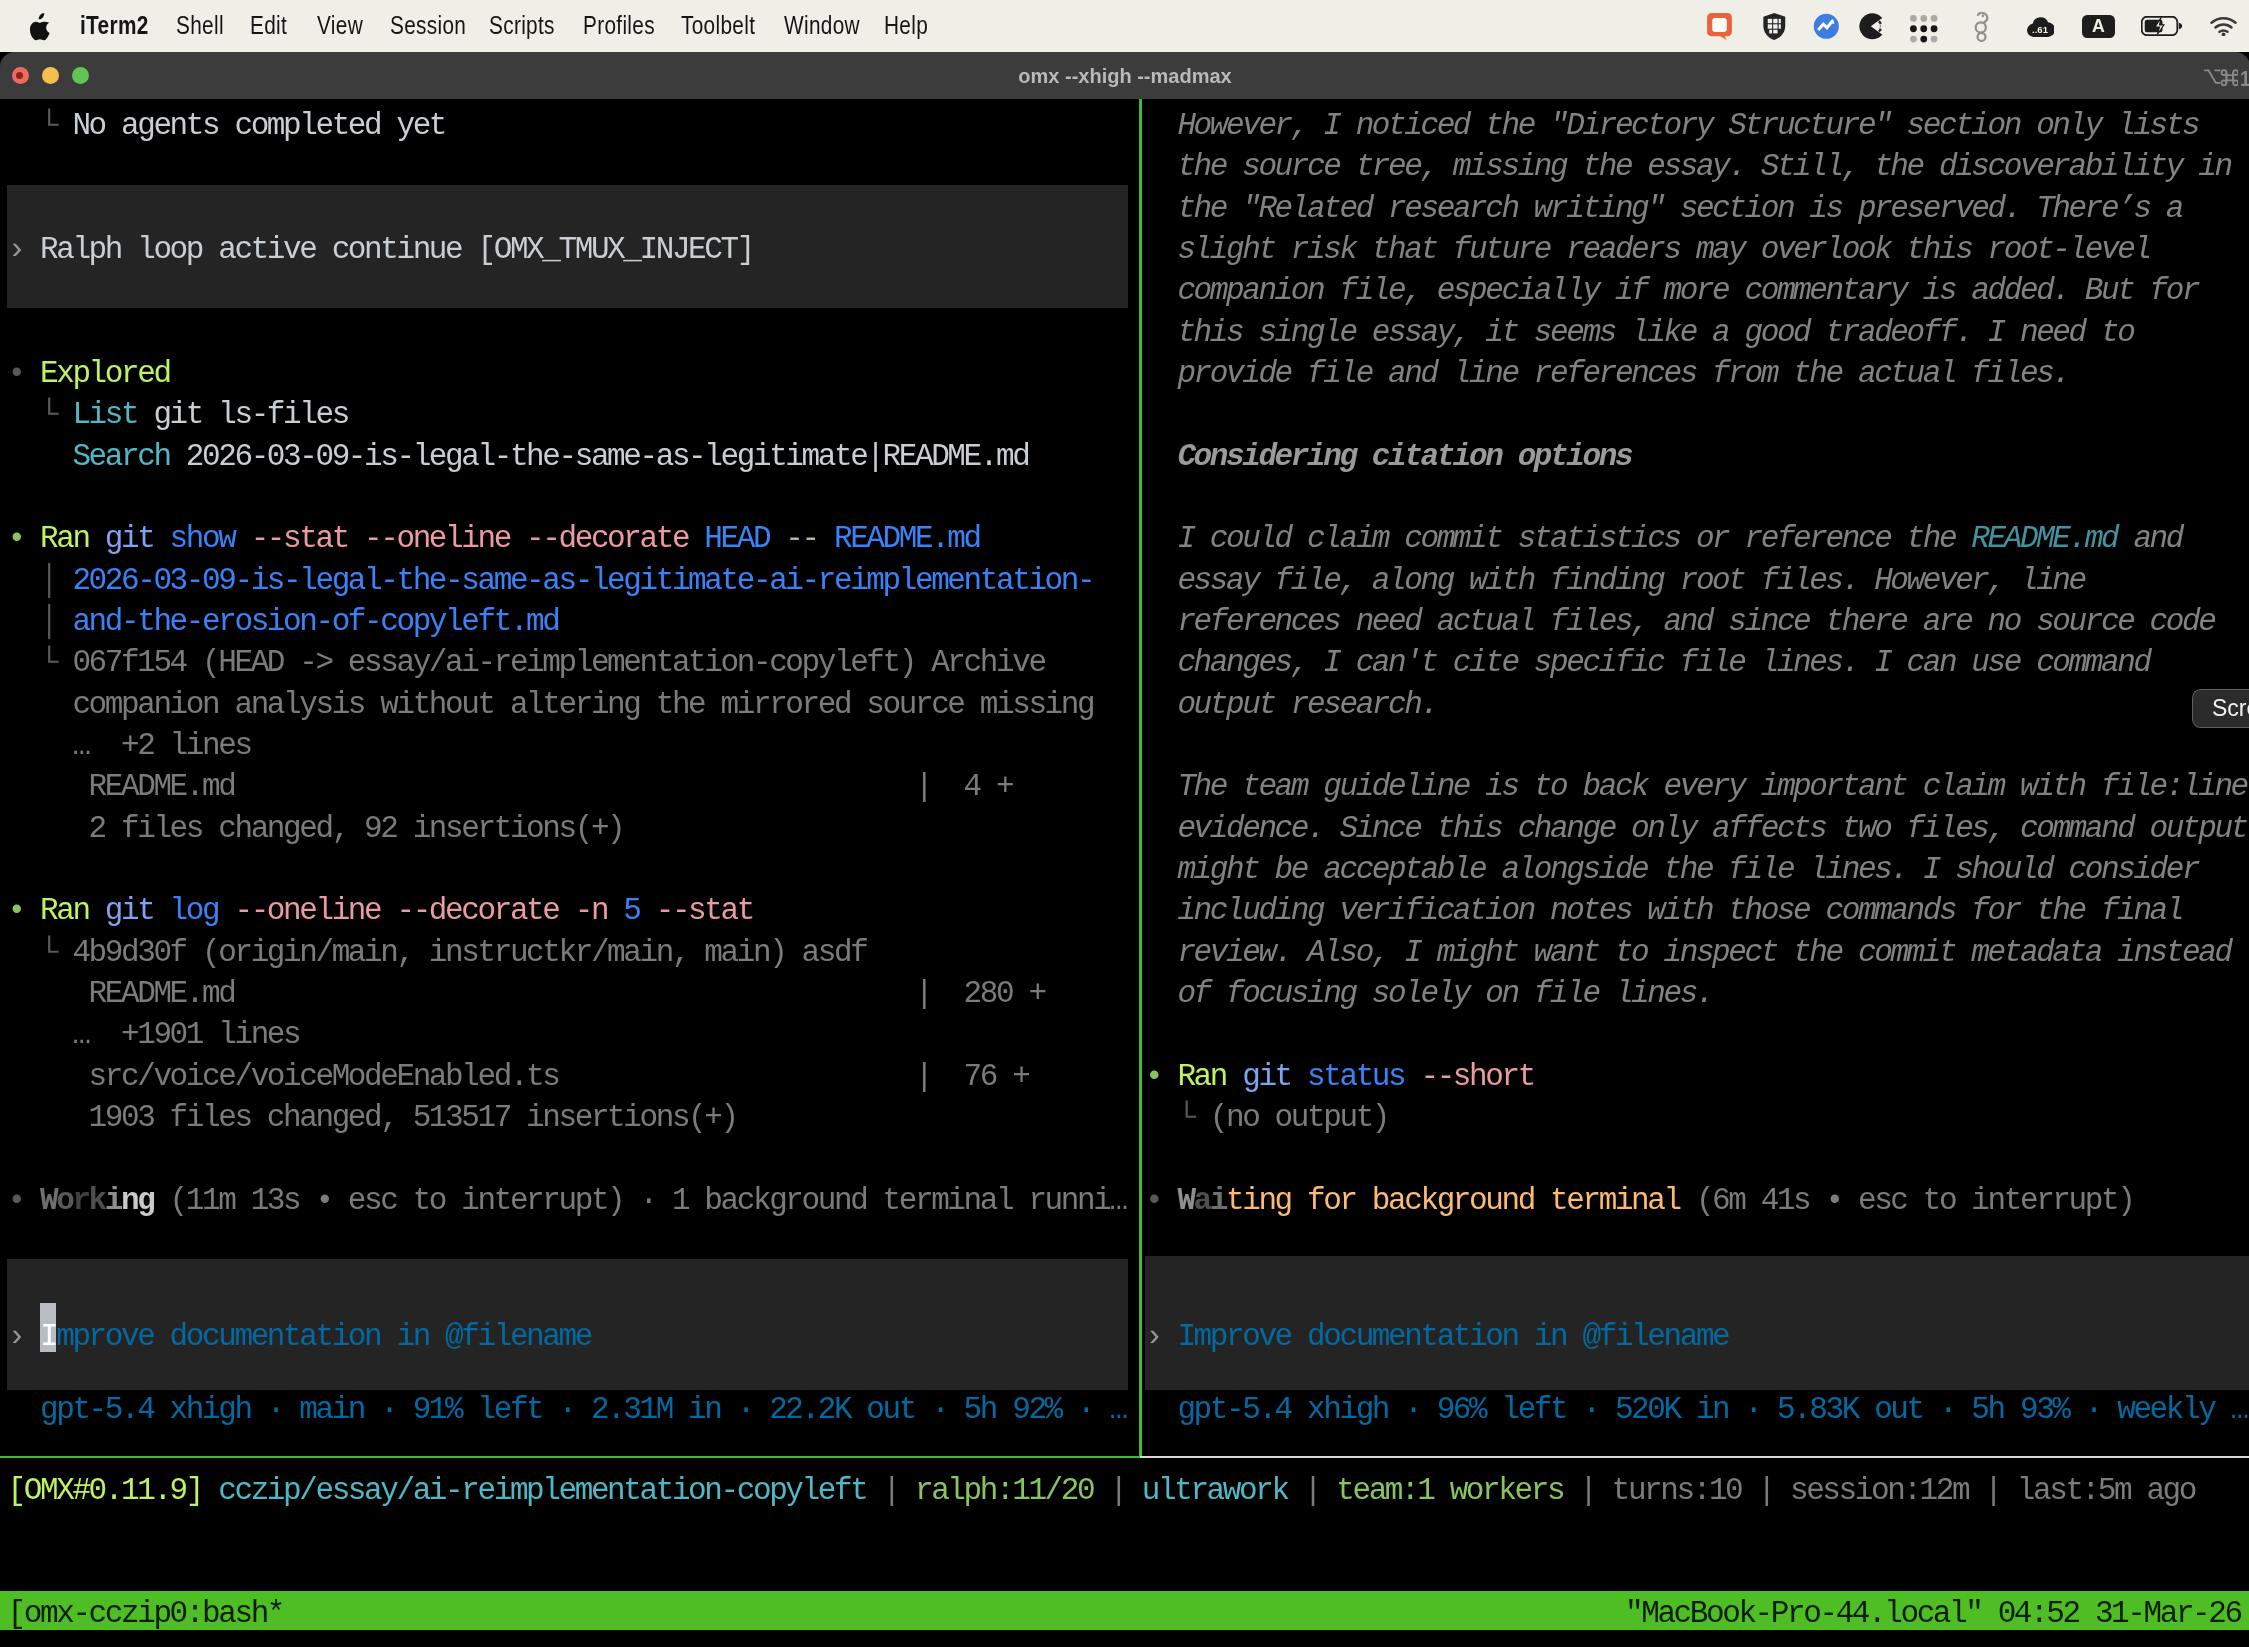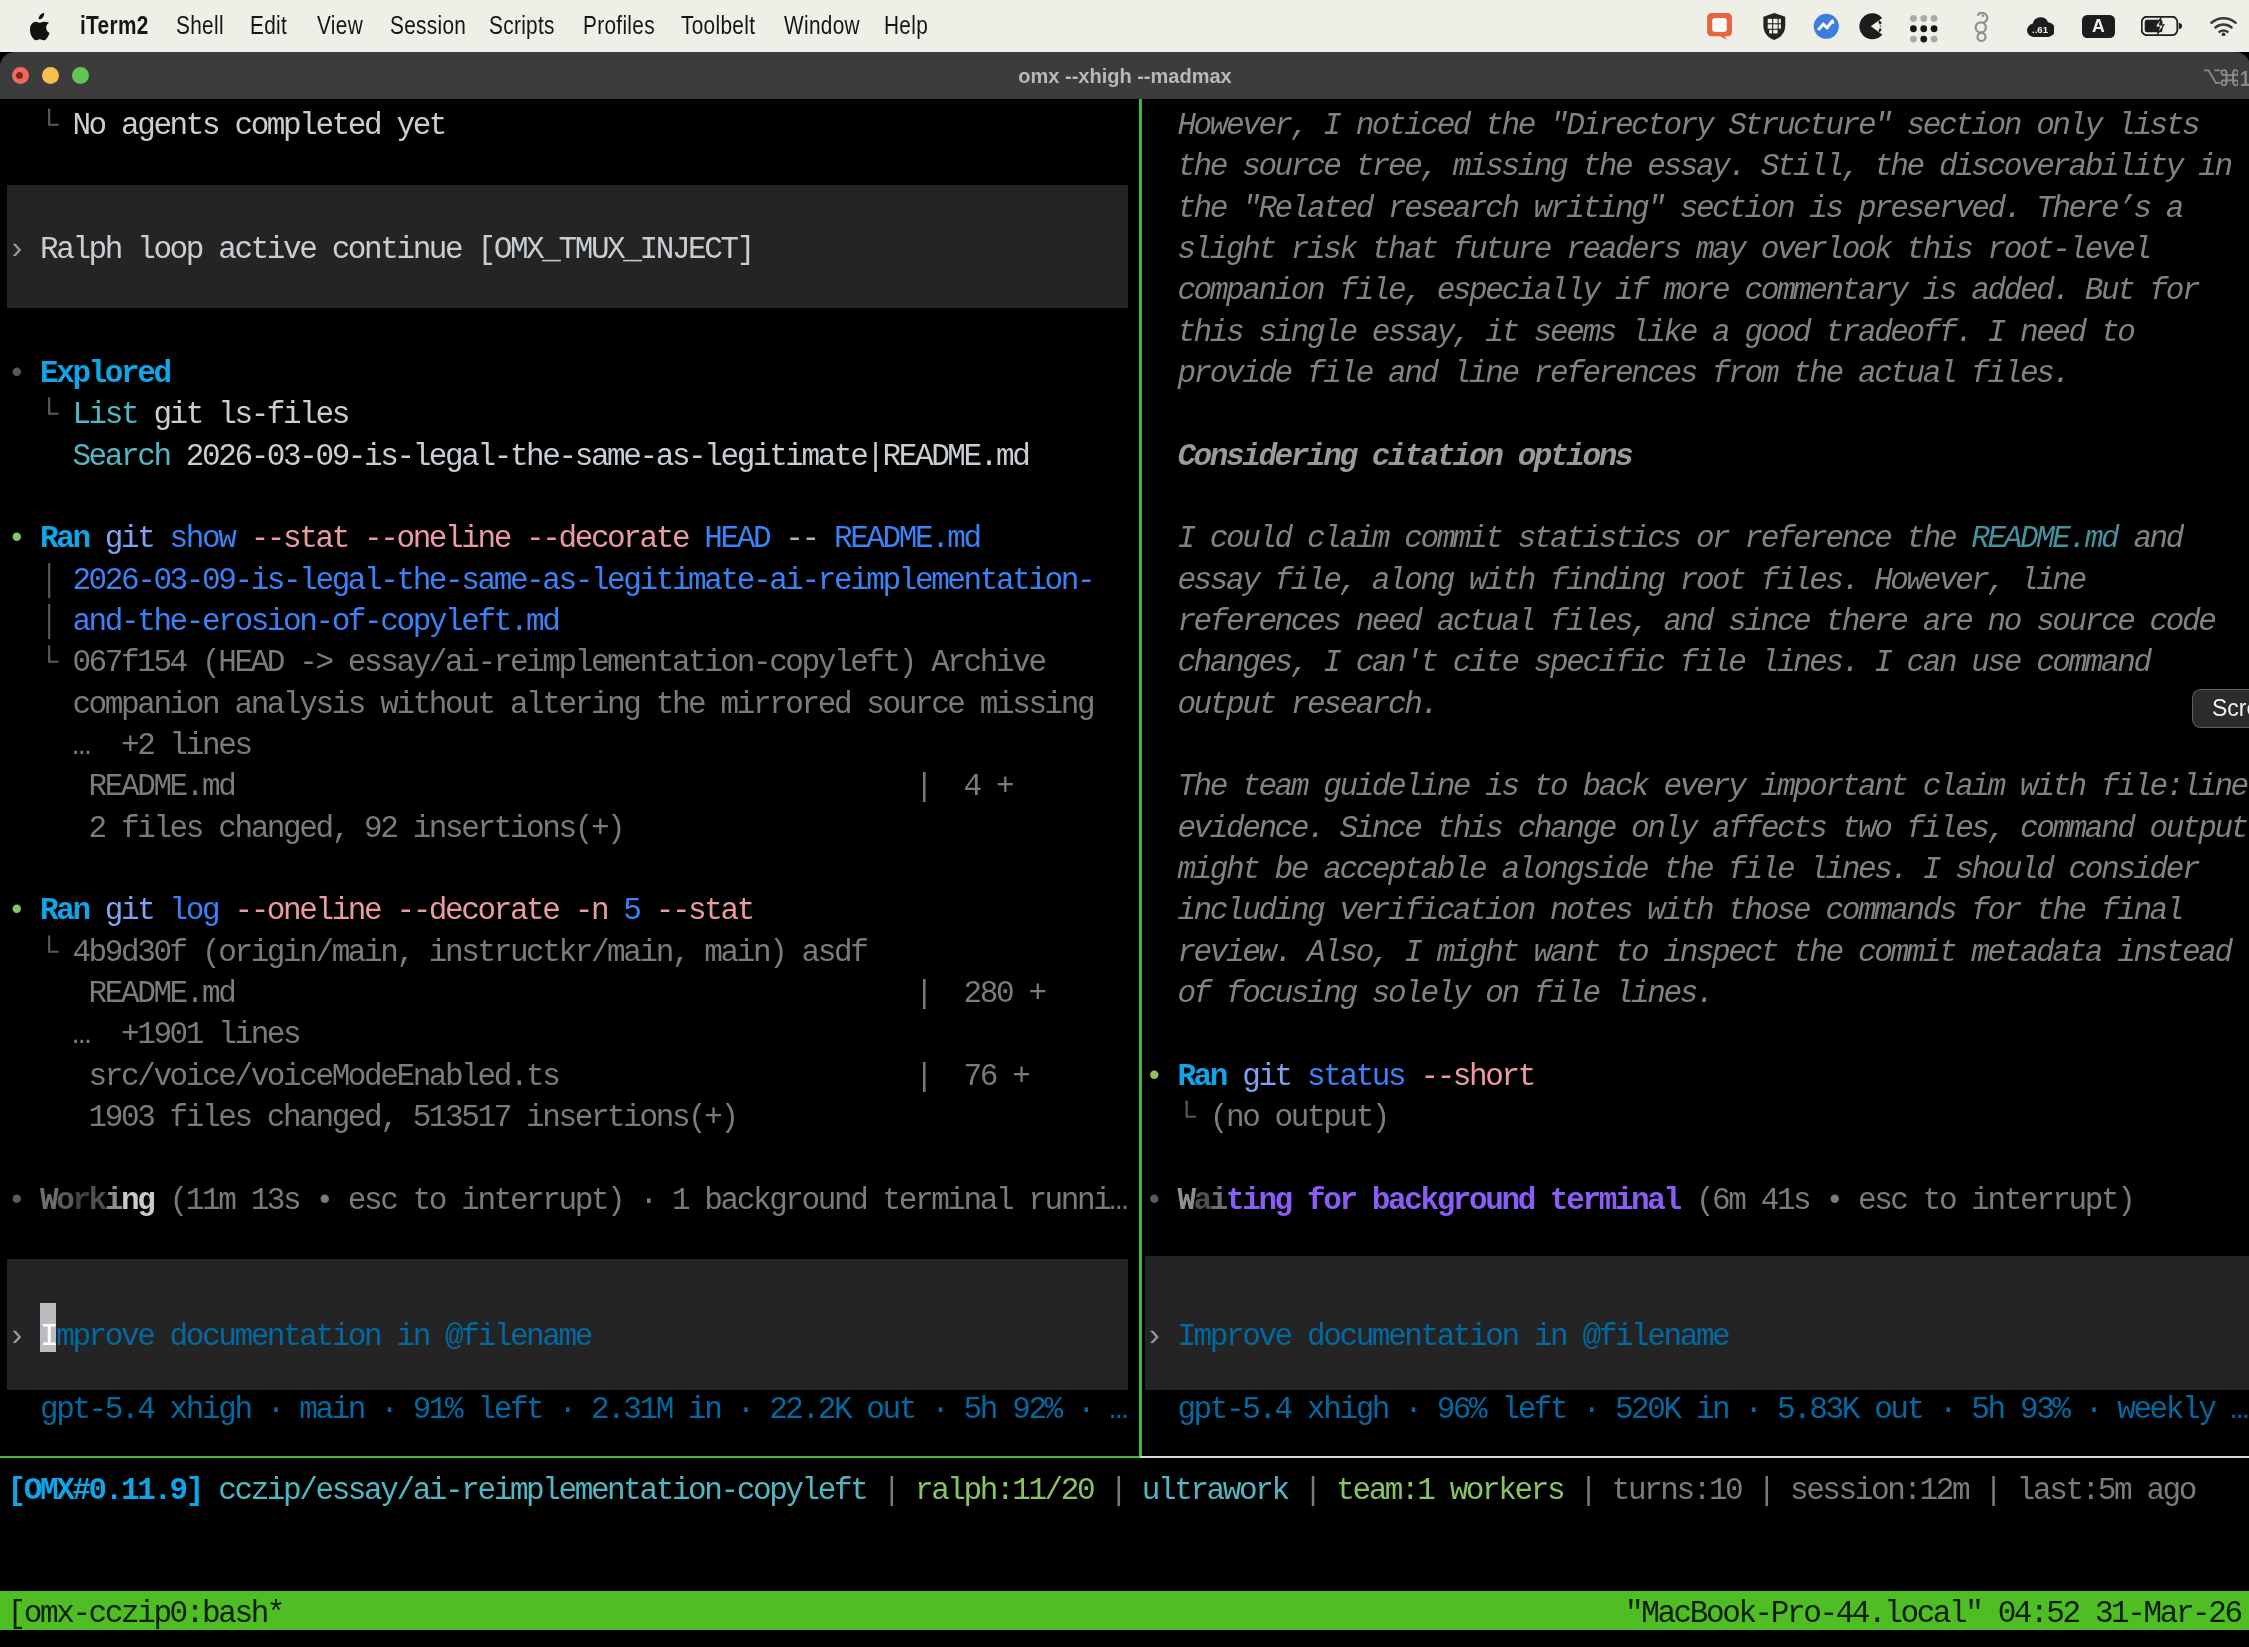--- a/index.html
+++ b/index.html
@@ -1,25 +1,25 @@
 <!DOCTYPE html>
 <html style="font-size:11.8px"><head><meta charset="utf-8"><style>
 
 html,body{margin:0;padding:0;width:2250px;height:1648px;background:#000;overflow:hidden}
 body{position:relative;font-family:"Liberation Sans",sans-serif}
 .mono{position:absolute;font-family:"Liberation Mono",monospace;font-size:31px;line-height:41px;
  letter-spacing:-2.4px;white-space:pre;color:#c9ced3;font-kerning:none;font-variant-ligatures:none}
-.w{color:#c9ced3}.W{color:#0ea5e9;font-weight:bold}.d{color:#595959}.g{color:#7b7b7b}
+.w{color:#c9ced3}.W{color:#bef264;font-weight:normal}.d{color:#595959}.g{color:#7b7b7b}
 .gi{color:#828282;font-style:italic}.gb{color:#9a9a9a;font-style:italic;font-weight:bold}
 .cy{color:#52b7c5}.bl{color:#80a3f1}.lv{color:#3b82f6}.pk{color:#eb9aa1}
 .gn{color:#8ac460}.mg{color:#a3bf9e}.tg{color:#45919e;font-style:italic}
 .pr{color:#969696}
 .ph{color:#0369a1}
 .s1{color:#6f6f6f;font-weight:bold}.s2{color:#8f8f8f;font-weight:bold}.s3{color:#4f4f4f;font-weight:bold}
-.s4{color:#8d8d8d;font-weight:bold}.s5{color:#c9c9c9;font-weight:bold}.s6{color:#8b5cf6;font-weight:bold}.s7{color:#5a5a5a;font-weight:bold}.s8{color:#414141;font-weight:bold}
+.s4{color:#8d8d8d;font-weight:bold}.s5{color:#c9c9c9;font-weight:bold}.s6{color:#fdba74;font-weight:normal}.s7{color:#5a5a5a;font-weight:bold}.s8{color:#414141;font-weight:bold}
 
 </style></head><body>
 <div style="position:absolute;left:0;top:0;width:2250px;height:52px;background:#f0efe7"></div>
 <svg style="position:absolute;left:30px;top:12.5px" width="20" height="29" viewBox="0 0 27 39">
 <path fill="#111" d="M19.2 0c.2 2.2-.6 4.3-1.9 5.9-1.4 1.6-3.5 2.8-5.6 2.6-.2-2.1.7-4.3 1.9-5.7C15 1.2 17.3.1 19.2 0z"></path>
 <path fill="#111" d="M25.8 13.1c-1.7 1.1-4 3.2-4 6.8 0 4.2 2.9 6.2 4.6 7.1-.5 1.7-1.4 3.8-2.9 5.9-1.3 1.9-2.7 3.9-4.9 3.9-2.1 0-2.8-1.3-5.2-1.3-2.5 0-3.3 1.3-5.3 1.3-2.2 0-3.7-2-5.1-4C.9 29.6-.4 24.8.1 20.3c.5-4.6 3.6-8.5 7.8-8.6 2-.1 3.9 1.4 5.1 1.4 1.2 0 3.5-1.7 6.1-1.5 1.1.1 4.2.4 6.7 1.5z"></path>
   </svg>
 <div style="position:absolute;left:80px;top:10.3px;font-weight:bold;font-size:26px;color:#151515;transform:scaleX(0.8);transform-origin:0 0;letter-spacing:0.4px">iTerm2</div>
 <div style="position:absolute;left:176px;top:10.3px;font-size:26px;color:#151515;transform:scaleX(0.8);transform-origin:0 0;letter-spacing:0.4px">Shell</div>
 <div style="position:absolute;left:250px;top:10.3px;font-size:26px;color:#151515;transform:scaleX(0.8);transform-origin:0 0;letter-spacing:0.4px">Edit</div>

